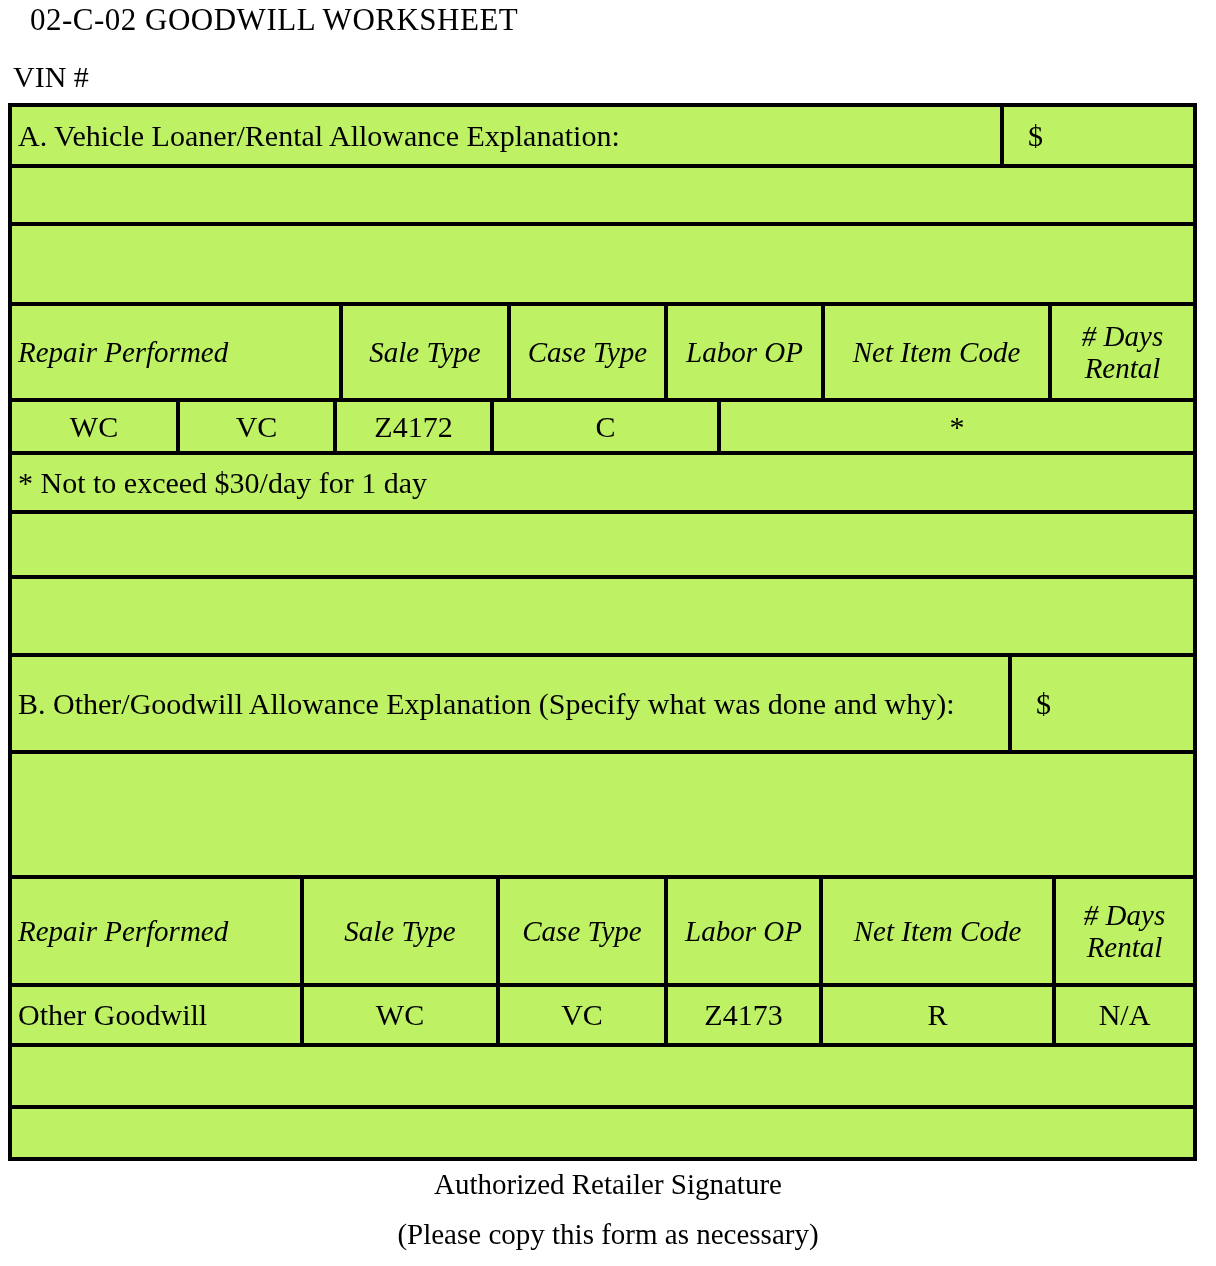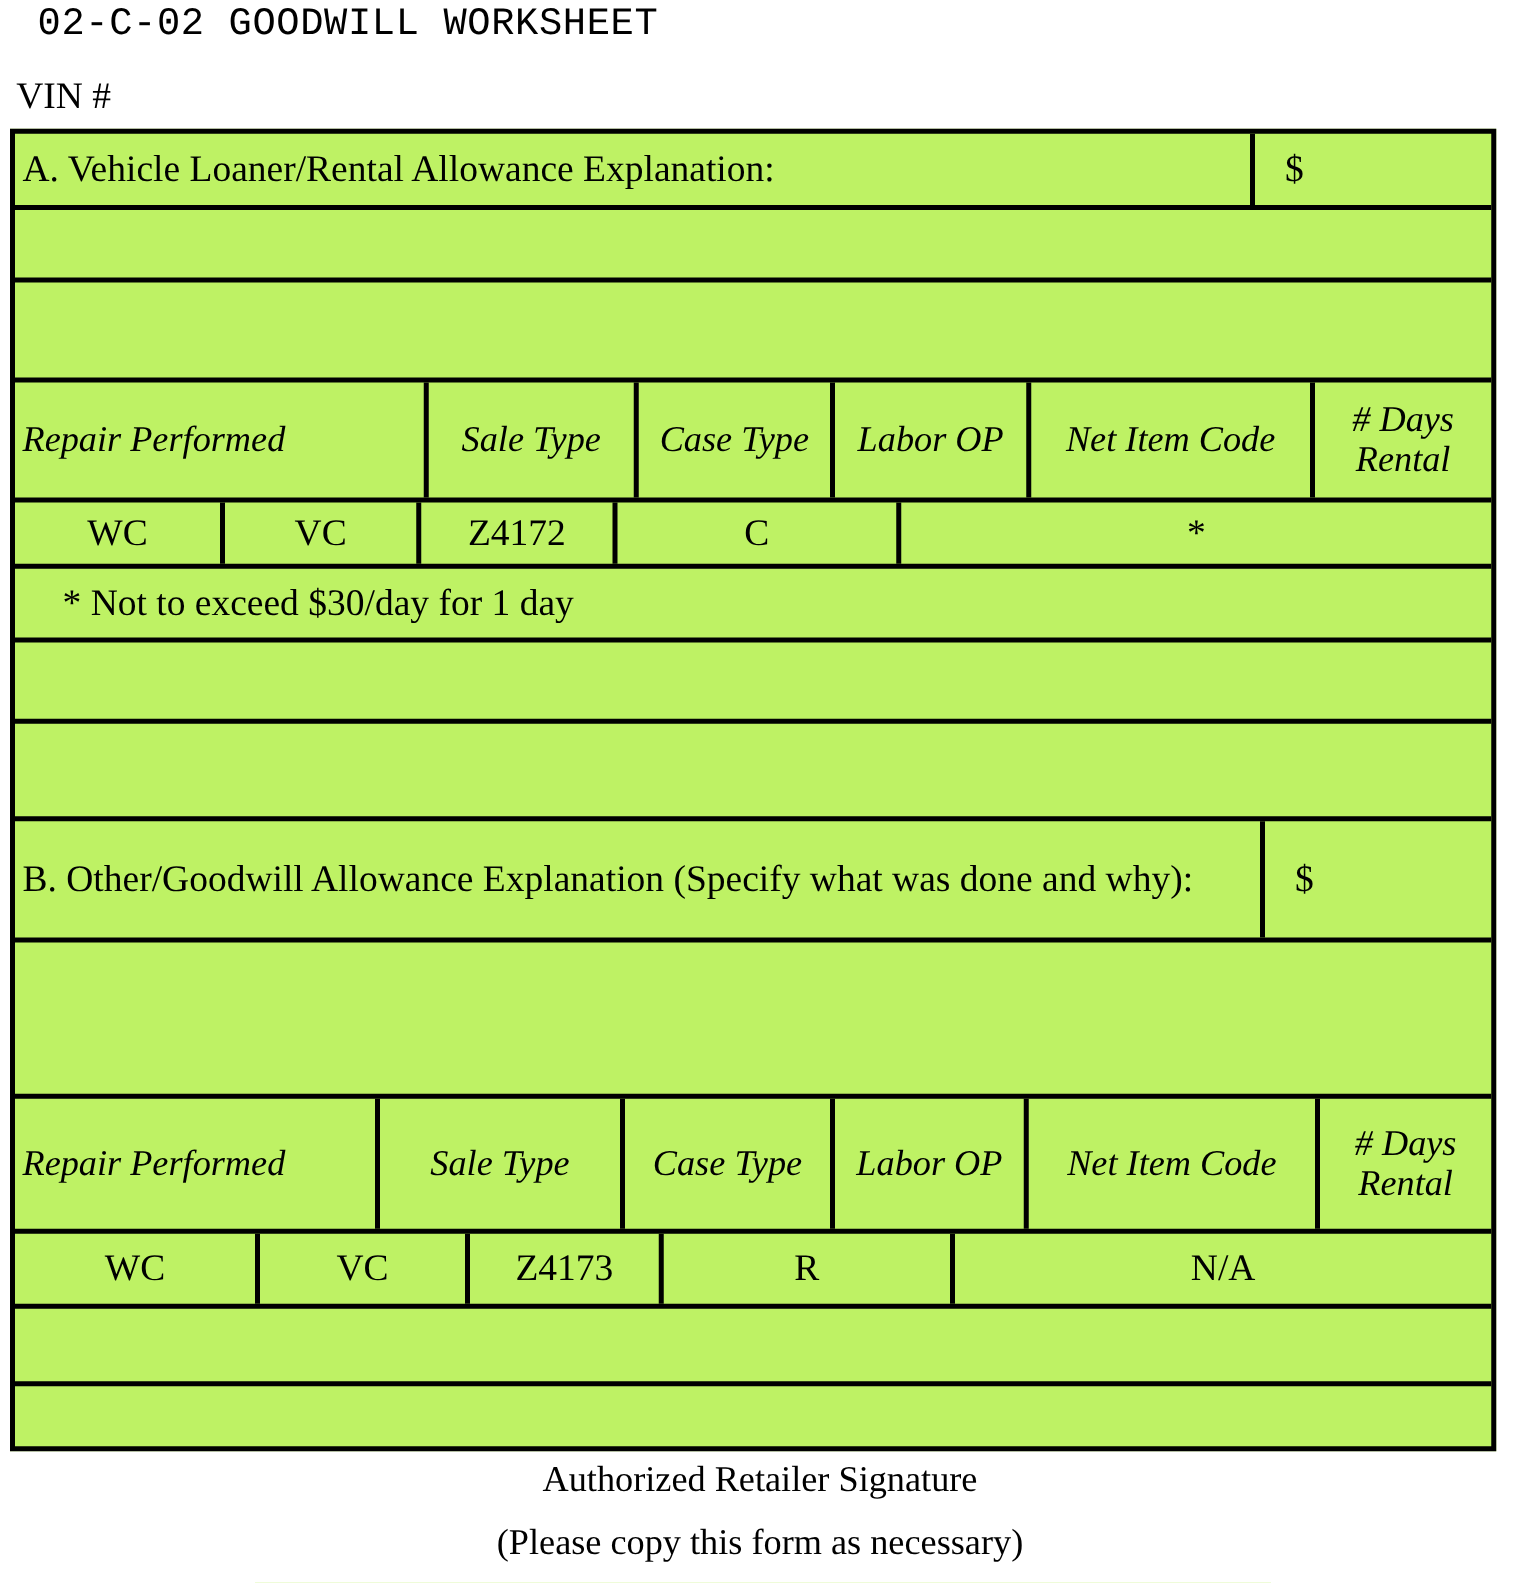--- a/index.html
+++ b/index.html
@@ -14,21 +14,21 @@
     font-family: "Liberation Serif", serif;
     color: #000000;
     overflow: hidden;
   }
 
   
   .doc-title {
     position: absolute;
     left: 30px;
     top: 2px;
-    font-family: Liberation Mono, monospace;
+    font-family: Liberation Serif, serif;
     font-size: 31px;
     font-weight: 400;
     letter-spacing: 0.5px;
     white-space: nowrap;
   }
   .vin-label {
     position: absolute;
     left: 13px;
     top: 60px;
     font-size: 30px;
@@ -111,21 +111,21 @@
   .t1c4 { width: 227px; }
   .t1c5 { flex: 1; }
   
   .t2c0 { width: 292px; }
   .t2c1 { width: 196px; }
   .t2c2 { width: 168px; }
   .t2c3 { width: 155px; }
   .t2c4 { width: 233px; }
   .t2c5 { flex: 1; }
 
-  .note-row { height: 59px; padding-left: 32px; }
+  .note-row { height: 59px; }
   .note-cell {
     flex: 1;
     font-size: 30px;
     padding-left: 8px;
   }
 
   
   .footer-line {
     position: absolute;
     left: 0;
@@ -186,20 +186,21 @@
   <div class="row hdr-row-2">
     <div class="cell left hdr-cell t2c0">Repair Performed</div>
     <div class="cell center hdr-cell t2c1">Sale Type</div>
     <div class="cell center hdr-cell t2c2">Case Type</div>
     <div class="cell center hdr-cell t2c3">Labor OP</div>
     <div class="cell center hdr-cell t2c4">Net Item Code</div>
     <div class="cell center hdr-cell t2c5 last"># Days Rental</div>
   </div>
 
   <div class="row data-row-2">
+    <div class="cell left data-cell t2c0">Other Goodwill</div>
     <div class="cell center data-cell t2c1">WC</div>
     <div class="cell center data-cell t2c2">VC</div>
     <div class="cell center data-cell t2c3">Z4173</div>
     <div class="cell center data-cell t2c4">R</div>
     <div class="cell center data-cell t2c5 last">N/A</div>
   </div>
 
   <div class="row blank-6"></div>
   <div class="row blank-7"></div>
 

